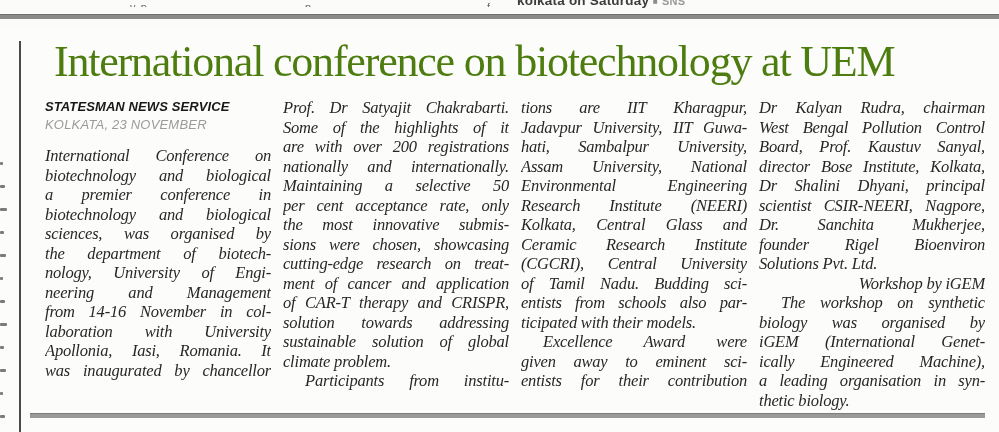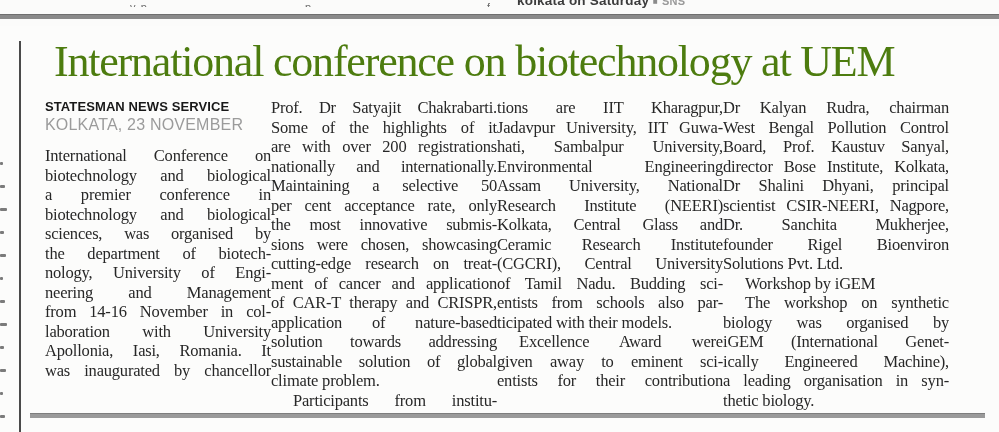--- a/index.html
+++ b/index.html
@@ -37,43 +37,43 @@
   .edge-frags div { position:absolute; left:0; background:#7b7b7b; border-radius:1px; }
   .headline {
     position:absolute; left:54px; top:38px; width:940px;
     font-family:"Liberation Serif", serif;
     font-size:44px; line-height:48px; font-weight:normal;
     color:#4d7c0f; letter-spacing:-1.2px; white-space:nowrap;
   }
   
   .cols {
     position:absolute; left:45px; top:98px;
-    display:flex; 
+    display:flex; gap:12px;font-style:italic;
   }
   .col { width:226px; overflow:hidden; }
   .byline {
     font-family:"Liberation Sans", sans-serif;
     font-weight:bold; font-size:13px; line-height:17px;
     color:#181818; letter-spacing:.1px;
   }
   .dateline {
     font-family:"Liberation Sans", sans-serif;
-    font-size:16px; line-height:16px; color:#9b9b9b;
+    font-size:13px; line-height:16px; color:#9b9b9b;
     letter-spacing:.2px; margin-top:2px;
   }
   .lines { }
   .col-1 .lines { margin-top:13px; }
   .bl {
     font-family:"Liberation Serif", serif;
     font-size:16.5px; line-height:19.5px; color:#272727;
     letter-spacing:-0.2px; white-space:nowrap;
     text-align:left;
   }
   .bl.j { white-space:normal; text-align:justify; text-align-last:justify; }
-  .bl.ind { text-indent:22px; }
+  .bl.ind { text-indent:22px;text-align:right; }
   .bottom-rule {
     position:absolute; left:30px; top:413px; width:955px; height:5px;
     background:#9a9a9a; border-top:1px solid #7d7d7d;
   }
 </style>
 </head>
 <body>
 
 <div class="page">
 
@@ -133,34 +133,33 @@
           <div class="bl j">Some of the highlights of it</div>
           <div class="bl j">are with over 200 registrations</div>
           <div class="bl j">nationally and internationally.</div>
           <div class="bl j">Maintaining a selective 50</div>
           <div class="bl j">per cent acceptance rate, only</div>
           <div class="bl j">the most innovative submis-</div>
           <div class="bl j">sions were chosen, showcasing</div>
           <div class="bl j">cutting-edge research on treat-</div>
           <div class="bl j">ment of cancer and application</div>
           <div class="bl j">of CAR-T therapy and CRISPR,</div>
-          <div class="bl j">application of nature-based</div>
           <div class="bl j">solution towards addressing</div>
           <div class="bl j">sustainable solution of global</div>
           <div class="bl">climate problem.</div>
           <div class="bl j ind">Participants from institu-</div>
         </div>
     </div>
     <div class="col">
       <div class="lines">
           <div class="bl j">tions are IIT Kharagpur,</div>
           <div class="bl j">Jadavpur University, IIT Guwa-</div>
           <div class="bl j">hati, Sambalpur University,</div>
+          <div class="bl j">Assam University, National</div>
           <div class="bl j">Environmental Engineering</div>
-          <div class="bl j">Assam University, National</div>
           <div class="bl j">Research Institute (NEERI)</div>
           <div class="bl j">Kolkata, Central Glass and</div>
           <div class="bl j">Ceramic Research Institute</div>
           <div class="bl j">(CGCRI), Central University</div>
           <div class="bl j">of Tamil Nadu. Budding sci-</div>
           <div class="bl j">entists from schools also par-</div>
           <div class="bl">ticipated with their models.</div>
           <div class="bl j ind">Excellence Award were</div>
           <div class="bl j">given away to eminent sci-</div>
           <div class="bl j">entists for their contribution</div>

